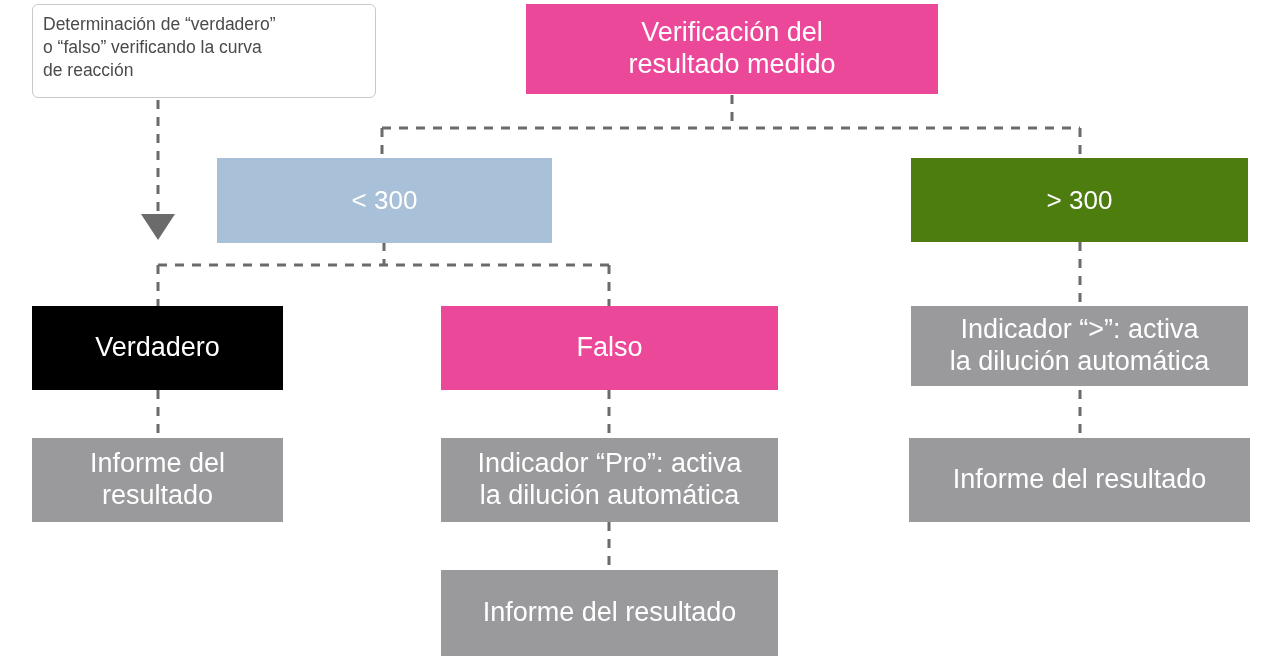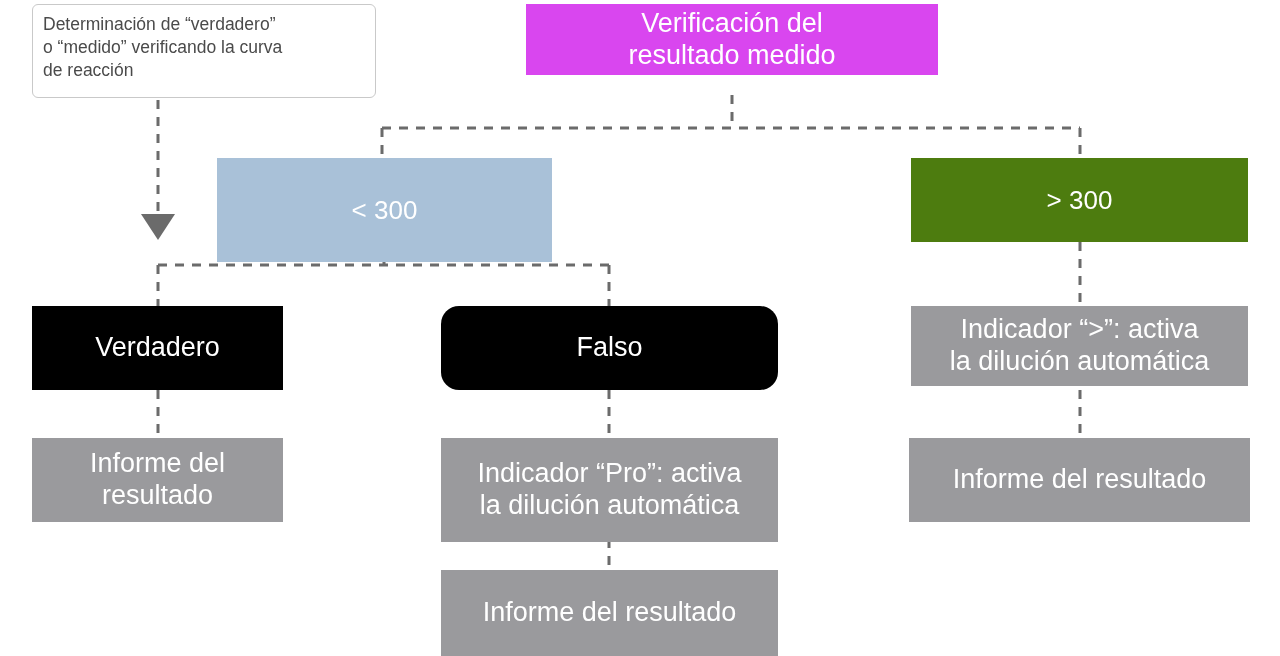--- a/index.html
+++ b/index.html
@@ -93,50 +93,50 @@
         <path d="M 1080 242 L 1080 306" stroke="#6b6b6b" stroke-width="3" stroke-dasharray="9 8" fill="none"></path>
         <path d="M 1080 390 L 1080 438" stroke="#6b6b6b" stroke-width="3" stroke-dasharray="9 8" fill="none"></path>
       </g>
     <g id="arrow-group">
         <polygon points="141,214 175,214 158,240" fill="#6b6b6b"></polygon>
       </g>
   </svg>
 
   <div class="note-box" style="left: 32px; top: 4px; width: 344px; height: 94px; border-color: rgb(201, 201, 201); color: rgb(74, 74, 74);">
     <span class="txt">Determinación de “verdadero”
-o “medido” verificando la curva
+o “falso” verificando la curva
 de reacción</span>
   </div>
 
   <div id="nodes-host">
-      <div class="node node-red" style="left: 526px; top: 4px; width: 412px; height: 71px; background: #d946ef;">
+      <div class="node node-red" style="left: 526px; top: 4px; width: 412px; height: 90px; background: #ec4899;">
         <span class="txt">Verificación del
 resultado medido</span>
       </div>
-      <div class="node node-blue" style="left: 217px; top: 158px; width: 335px; height: 104px; background: rgb(169, 193, 216);">
+      <div class="node node-blue" style="left: 217px; top: 158px; width: 335px; height: 85px; background: rgb(169, 193, 216);">
         <span class="txt">&lt; 300</span>
       </div>
       <div class="node node-blue" style="left: 911px; top: 158px; width: 337px; height: 84px; background: #4d7c0f;">
         <span class="txt">&gt; 300</span>
       </div>
       <div class="node node-gray" style="left: 32px; top: 306px; width: 251px; height: 84px; background: #000000;">
         <span class="txt">Verdadero</span>
       </div>
-      <div class="node node-gray" style="left: 441px; top: 306px; width: 337px; height: 84px; background: #000000; border-radius: 18px;">
+      <div class="node node-gray" style="left: 441px; top: 306px; width: 337px; height: 84px; background: #ec4899;">
         <span class="txt">Falso</span>
       </div>
       <div class="node node-gray" style="left: 911px; top: 306px; width: 337px; height: 80px; background: rgb(154, 154, 157);">
         <span class="txt">Indicador “&gt;”: activa
 la dilución automática</span>
       </div>
       <div class="node node-gray" style="left: 32px; top: 438px; width: 251px; height: 84px; background: rgb(154, 154, 157);">
         <span class="txt">Informe del
 resultado</span>
       </div>
-      <div class="node node-gray" style="left: 441px; top: 438px; width: 337px; height: 104px; background: rgb(154, 154, 157);">
+      <div class="node node-gray" style="left: 441px; top: 438px; width: 337px; height: 84px; background: rgb(154, 154, 157);">
         <span class="txt">Indicador “Pro”: activa
 la dilución automática</span>
       </div>
       <div class="node node-gray" style="left: 909px; top: 438px; width: 341px; height: 84px; background: rgb(154, 154, 157);">
         <span class="txt">Informe del resultado</span>
       </div>
       <div class="node node-gray" style="left: 441px; top: 570px; width: 337px; height: 86px; background: rgb(154, 154, 157);">
         <span class="txt">Informe del resultado</span>
       </div>
     </div>

